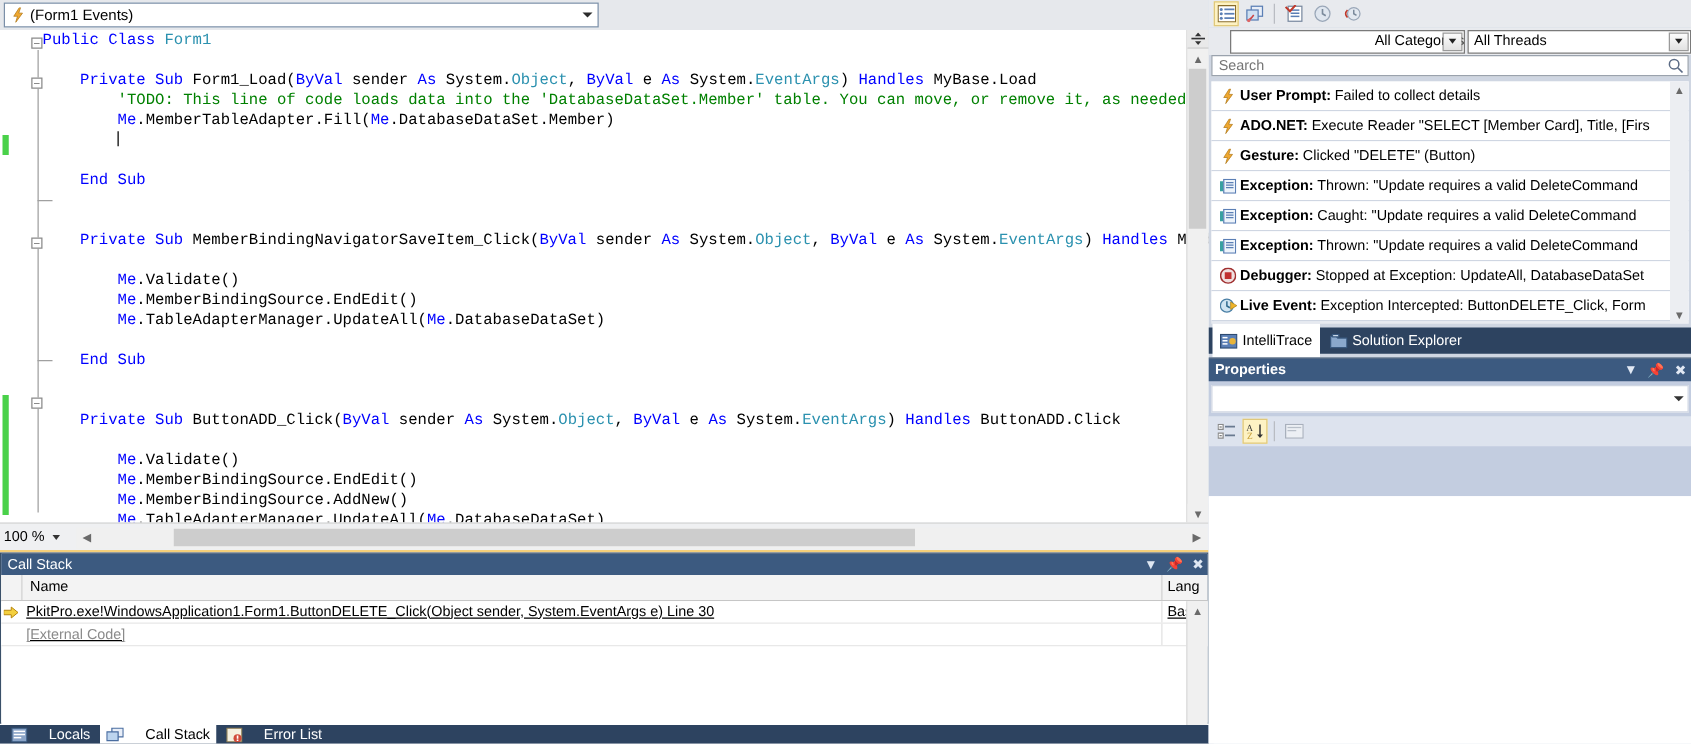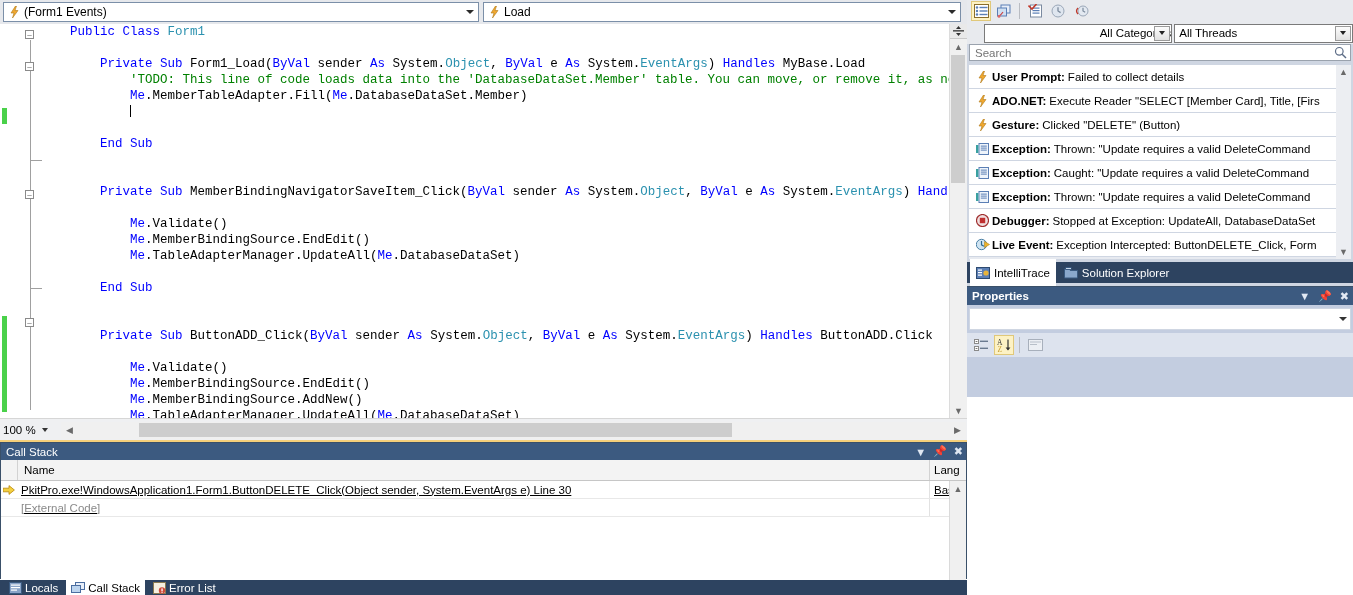--- a/index.html
+++ b/index.html
@@ -38,21 +38,21 @@
   .ed-glyph{position:absolute;left:10px;top:0;width:22px;height:394px;background:#fff;}
   .outline-line{position:absolute;left:20px;width:1px;background:#a0a0a0;}
   .outline-box{
     position:absolute;width:9px;height:9px;border:1px solid #8a8a8a;background:#fff;
     font-size:8px;line-height:7px;text-align:center;color:#555;box-sizing:border-box;
   }
   .collapse-end{position:absolute;height:1px;background:#a0a0a0;}
   .code{
     position:absolute;left:34px;top:0;width:905px;
     font-family:"Liberation Mono","DejaVu Sans Mono",monospace;
-    font-size:12.5px;line-height:16px;white-space:pre;margin-left:36px;
+    font-size:12.5px;line-height:16px;white-space:pre;
   }
   .code .ln{height:16px;}
   .kw{color:#0000ff;}
   .ty{color:#2b91af;}
   .cm{color:#008000;}
   .tx{color:#000000;}
   .caret{display:inline-block;width:1px;height:12px;background:#000;vertical-align:-2px;}
 
   
   .ed-vscroll{position:absolute;right:0;top:24px;width:17px;height:394px;background:#f0f0f0;border-left:1px solid #dcdcdc;}
@@ -83,21 +83,21 @@
   .cs-row{height:17px;display:flex;align-items:center;font-size:11.5px;border-bottom:1px solid #e8e8e8;}
   .cs-row .g{width:16px;flex:0 0 16px;display:flex;align-items:center;justify-content:center;}
   .cs-row .n{flex:1;padding-left:4px;border-right:1px solid #e2e2e2;height:100%;display:flex;align-items:center;white-space:nowrap;overflow:hidden;}
   .cs-row .l{width:32px;padding-left:4px;height:100%;display:flex;align-items:center;}
   .cs-row.ext .n{color:#8a8a8a;}
   .cs-vscroll{position:absolute;right:0;top:37px;width:16px;bottom:0;background:#f0f0f0;border-left:1px solid #dadada;}
   .cs-body-wrap{position:relative;height:100px;background:#fff;}
 
   
   .bottom-tabs{position:absolute;left:0;top:580px;width:967px;height:15px;background:#2d4360;display:flex;align-items:center;padding-left:4px;gap:3px;}
-  .btab{display:flex;align-items:center;gap:3px;height:15px;padding:0 5px;font-size:11.5px;color:#fff;}
+  .btab{display:flex;align-items:center;gap:17px;height:15px;padding:0 5px;font-size:11.5px;color:#fff;}
   .btab.active{background:#fff;color:#000;}
 
   
   .right-col{position:absolute;left:967px;top:0;width:386px;height:595px;background:#cfd6e2;}
 
   
   .it-toolbar{position:absolute;left:0;top:0;width:386px;height:22px;background:#e8eaee;display:flex;align-items:center;padding-left:4px;gap:3px;}
   .tb-btn{width:20px;height:20px;display:flex;align-items:center;justify-content:center;box-sizing:border-box;}
   .tb-btn.sel{background:#fdf2c4;border:1px solid #e0c87a;}
   .tb-sep{width:1px;height:16px;background:#b9bcc2;margin:0 2px;}
@@ -146,29 +146,20 @@
   <div class="left-col">
 
     <div class="navbar">
       <div class="combo left">
         <span class="ico">
           <svg width="11" height="12" viewBox="0 0 11 12">
               <path d="M6.5 0 L2 7 H5 L3.5 12 L9 4.5 H6 L7.5 0 Z" fill="#f0a830" stroke="#b07818" stroke-width="0.6"></path>
             </svg>
         </span>
         <span class="txt">(Form1 Events)</span>
-        <span class="arrow"></span>
-      </div>
-      <div class="combo right">
-        <span class="ico">
-          <svg width="11" height="12" viewBox="0 0 11 12">
-              <path d="M6.5 0 L2 7 H5 L3.5 12 L9 4.5 H6 L7.5 0 Z" fill="#f0a830" stroke="#b07818" stroke-width="0.6"></path>
-            </svg>
-        </span>
-        <span class="txt">Load</span>
         <span class="arrow"></span>
       </div>
     </div>
 
     <div class="editor">
       <div class="ed-indicator">
         <div class="chg" style="top:84px;height:16px;"></div>
         <div class="chg" style="top:292px;height:96px;"></div>
       </div>
       <div class="ed-glyph">

